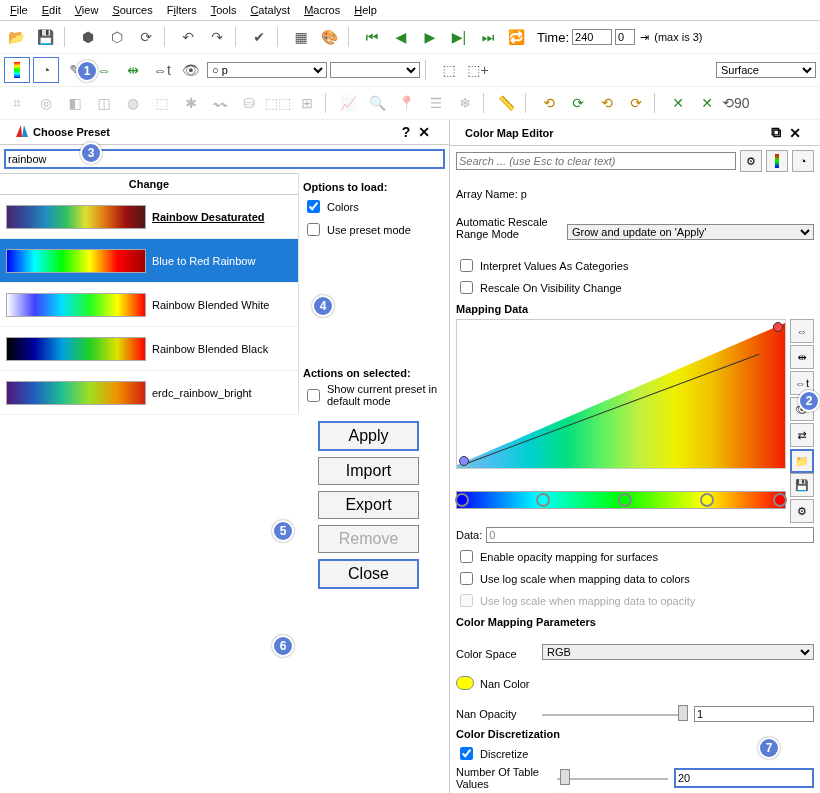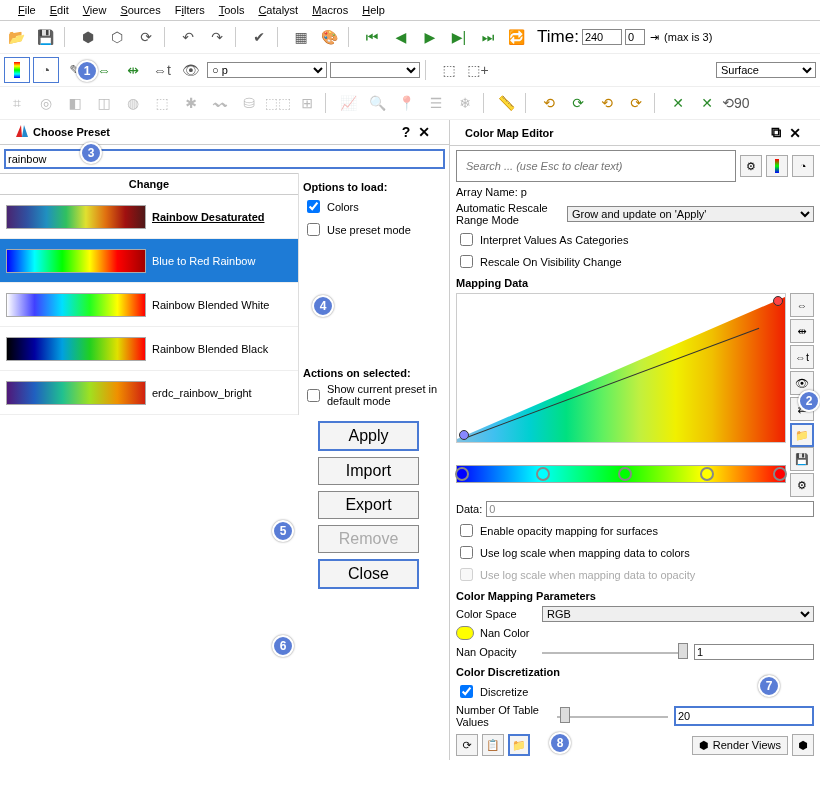--- a/index.html
+++ b/index.html
@@ -1,24 +1,24 @@
 <!DOCTYPE html>
 <html><head>
 <meta charset="utf-8">
 <style>
   * { box-sizing: border-box; }
   body { margin: 0; font-family: Arial, sans-serif; font-size: 11px; background: #fff; width: 820px; }
-  .menubar { display: flex; gap: 2px; padding: 2px 12px; border-bottom: 1px solid #ccc; align-items: center; }
+  .menubar { display: flex; gap: 2px; padding: 2px 4px; border-bottom: 1px solid #ccc; align-items: center; }
   .menubar span { padding: 2px 6px; cursor: default; }
   .menubar span u { text-decoration: underline; }
   .toolbar-row { display: flex; align-items: center; gap: 3px; padding: 3px 4px; border-bottom: 1px solid #eee; }
   .tb-btn { width: 26px; height: 26px; border: 1px solid transparent; display: inline-flex; align-items: center; justify-content: center; }
   .tb-btn.disabled { opacity: 0.4; }
   .sep { width: 6px; height: 20px; border-left: 1px solid #ccc; margin: 0 2px; }
-  .time-label { font-size: 17px; margin-left: 4px; text-align: center; }
+  .time-label { font-size: 13px; margin-left: 4px; text-align: center; }
   .time-input { width: 40px; font-size: 11px; border: 1px solid #888; }
   .time-input2 { width: 20px; font-size: 11px; border: 1px solid #888; }
   select.combo { font-size: 11px; border: 1px solid #888; background: #fff; }
   .combo-empty { width: 90px; background: #333; }
   .combo-p { width: 120px; }
   .combo-surface { width: 100px; }
 
   .panels { display: flex; }
   .panel-left { width: 450px; border-right: 1px solid #ccc; }
   .panel-right { flex: 1; }
@@ -48,24 +48,24 @@
   .chk-row { display:flex; align-items:center; gap:4px; margin: 4px 0; }
   .chk-row.disabled { color: #aaa; }
 
   .btn-stack { display:flex; flex-direction: column; gap: 6px; padding: 6px 30px 6px 14px; }
   .btn { border: 1px solid #888; background: #f4f4f4; text-align: center; padding: 4px 0; cursor: pointer; font-size: 16px; }
   .btn.disabled { color: #aaa; cursor: default; }
   .btn.framed { border: 2px solid #4a7ad4; }
 
   .cme-body { padding: 4px 6px; }
   .cme-search-row { display:flex; gap: 4px; align-items:center; }
-  .cme-search-row input { flex:1; font-size: 11px; border: 1px solid #888; padding: 9px; font-style: italic; }
+  .cme-search-row input { flex:1; font-size: 11px; border: 1px solid #888; padding: 2px; font-style: italic; }
   .sq-btn { width: 22px; height: 22px; border: 1px solid #aaa; display:inline-flex; align-items:center; justify-content:center; background:#f4f4f4; }
 
-  .label-row { display:flex; align-items:center; gap: 6px; margin: 4px 0; }
+  .label-row { display:flex; align-items:flex-end; gap: 6px; margin: 16px 0; }
   .label-row .lbl { flex-shrink: 0; }
   select.full { flex:1; font-size: 11px; border:1px solid #888; }
 
   .section-title { font-weight: bold; margin: 6px 0 4px; }
 
   .mapping-area { display:flex; gap:4px; }
   .chart { flex:1; height: 150px; border: 1px solid #ccc; position:relative; background: #fff; }
   .chart-gradient { position:absolute; left:0; right:0; bottom:0; height:100%; background: linear-gradient(to right, #80c0e0, #40c0f0, #00d0d0, #00e080, #60f060, #c0f040, #f0f000, #f0c000, #f07000, #f02000); clip-path: polygon(0% 98%, 100% 2%, 100% 100%, 0% 100%); }
   .chart-line { position:absolute; left:0; right:0; top:0; bottom:0; }
   .chart-line::after { content:""; position:absolute; left:2%; bottom:2%; width:96%; height:0; border-top:1px solid #333; transform-origin: left; transform: rotate(-20.5deg); }

